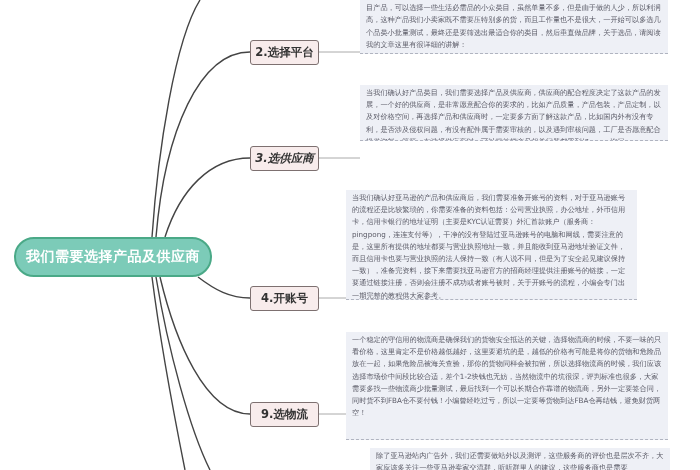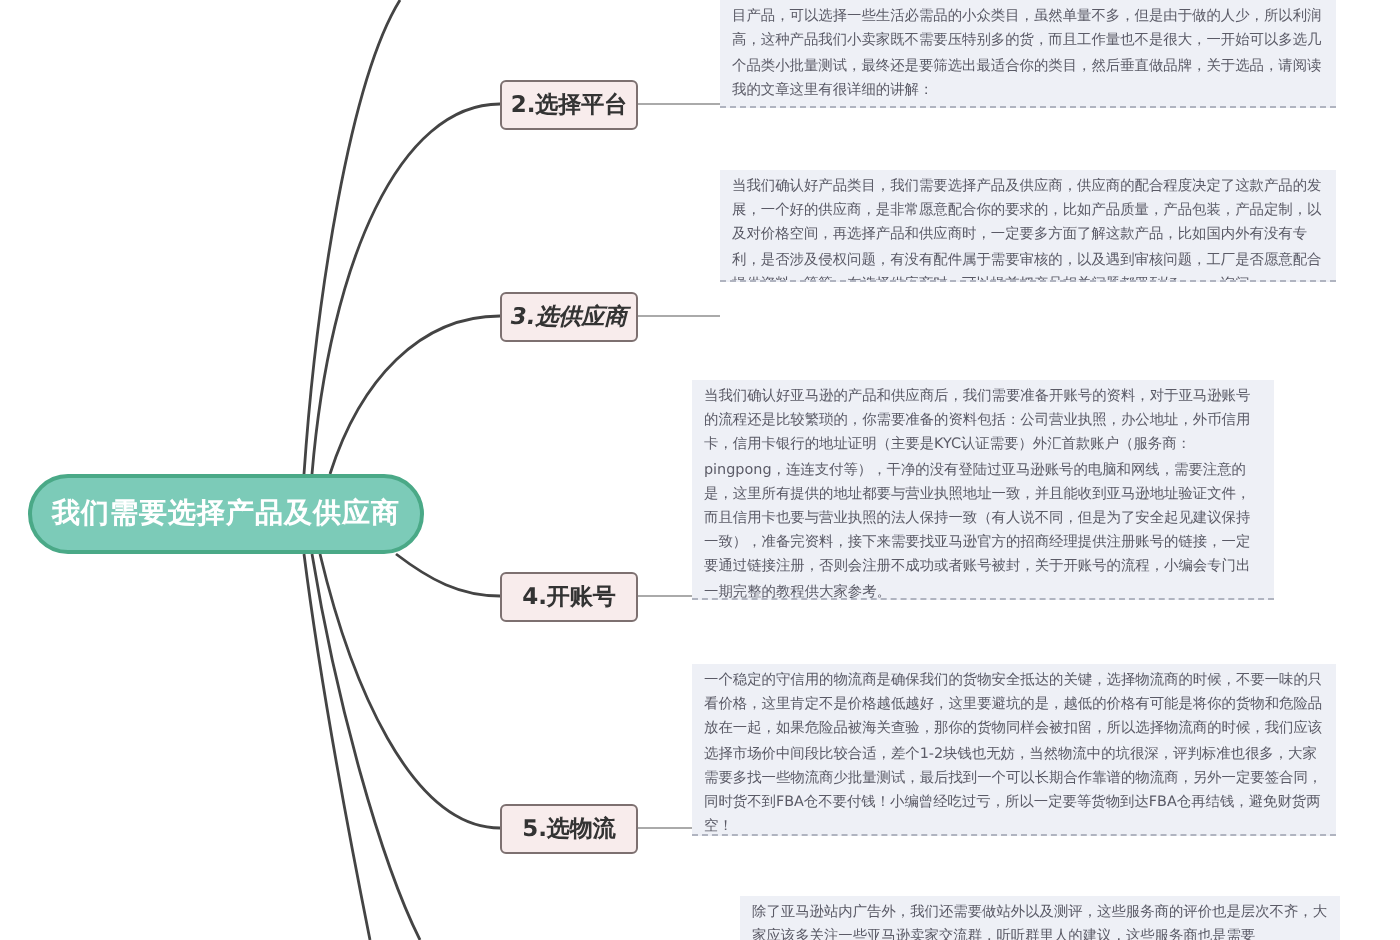--- a/index.html
+++ b/index.html
@@ -62,30 +62,30 @@
 <div class="topic" style="left:250px;top:40px;">
   <span>2.选择平台</span>
 </div>
 <div class="topic" style="left:250px;top:146px;font-style:italic;">
   <span>3.选供应商</span>
 </div>
 <div class="topic" style="left:250px;top:286px;">
   <span>4.开账号</span>
 </div>
 <div class="topic" style="left:250px;top:402px;">
-  <span>5.选物流</span>
+  <span>9.选物流</span>
 </div>
 
 <div class="note" style="left:360px;top:-12px;width:308px;height:66px;">
   <span>对于新手，最好的选择就是精品模式，我们应该去选择的类目，小编的建议是，不要做大众类目产品，可以选择一些生活必需品的小众类目，虽然单量不多，但是由于做的人少，所以利润高，这种产品我们小卖家既不需要压特别多的货，而且工作量也不是很大，一开始可以多选几个品类小批量测试，最终还是要筛选出最适合你的类目，然后垂直做品牌，关于选品，请阅读我的文章这里有很详细的讲解：</span>
 </div>
 <div class="note" style="left:360px;top:85px;width:308px;height:56px;">
   <span>当我们确认好产品类目，我们需要选择产品及供应商，供应商的配合程度决定了这款产品的发展，一个好的供应商，是非常愿意配合你的要求的，比如产品质量，产品包装，产品定制，以及对价格空间，再选择产品和供应商时，一定要多方面了解这款产品，比如国内外有没有专利，是否涉及侵权问题，有没有配件属于需要审核的，以及遇到审核问题，工厂是否愿意配合提供资料，等等，在选择供应商时，可以提前把产品相关问题都罗列好，一一询问。</span>
 </div>
 <div class="note" style="left:346px;top:190px;width:291px;height:110px;">
   <span>当我们确认好亚马逊的产品和供应商后，我们需要准备开账号的资料，对于亚马逊账号的流程还是比较繁琐的，你需要准备的资料包括：公司营业执照，办公地址，外币信用卡，信用卡银行的地址证明（主要是KYC认证需要）外汇首款账户（服务商：pingpong，连连支付等），干净的没有登陆过亚马逊账号的电脑和网线，需要注意的是，这里所有提供的地址都要与营业执照地址一致，并且能收到亚马逊地址验证文件，而且信用卡也要与营业执照的法人保持一致（有人说不同，但是为了安全起见建议保持一致），准备完资料，接下来需要找亚马逊官方的招商经理提供注册账号的链接，一定要通过链接注册，否则会注册不成功或者账号被封，关于开账号的流程，小编会专门出一期完整的教程供大家参考。</span>
 </div>
-<div class="note" style="left:346px;top:332px;width:322px;height:86px;">
+<div class="note" style="left:346px;top:332px;width:322px;height:108px;">
   <span>一个稳定的守信用的物流商是确保我们的货物安全抵达的关键，选择物流商的时候，不要一味的只看价格，这里肯定不是价格越低越好，这里要避坑的是，越低的价格有可能是将你的货物和危险品放在一起，如果危险品被海关查验，那你的货物同样会被扣留，所以选择物流商的时候，我们应该选择市场价中间段比较合适，差个1-2块钱也无妨，当然物流中的坑很深，评判标准也很多，大家需要多找一些物流商少批量测试，最后找到一个可以长期合作靠谱的物流商，另外一定要签合同，同时货不到FBA仓不要付钱！小编曾经吃过亏，所以一定要等货物到达FBA仓再结钱，避免财货两空！</span>
 </div>
 <div class="note" style="left:370px;top:448px;width:300px;height:30px;border-bottom:none;">
   <span>除了亚马逊站内广告外，我们还需要做站外以及测评，这些服务商的评价也是层次不齐，大家应该多关注一些亚马逊卖家交流群，听听群里人的建议，这些服务商也是需要</span>
 </div>
 
 </body></html>

